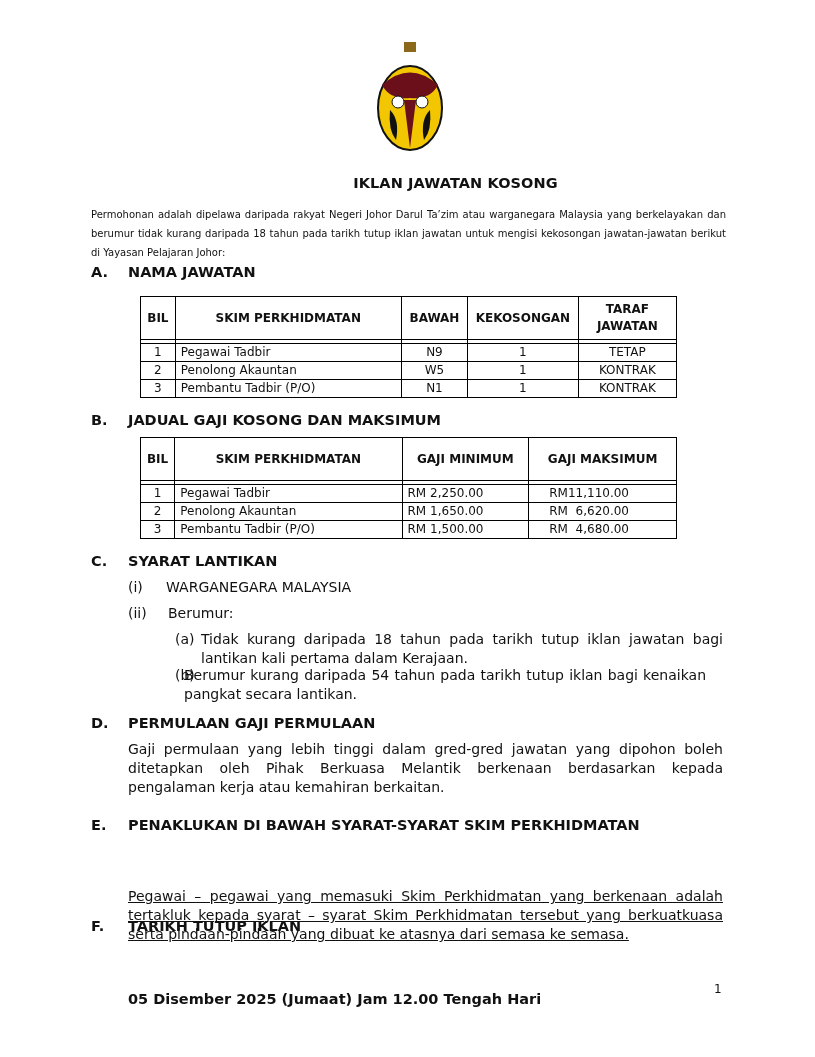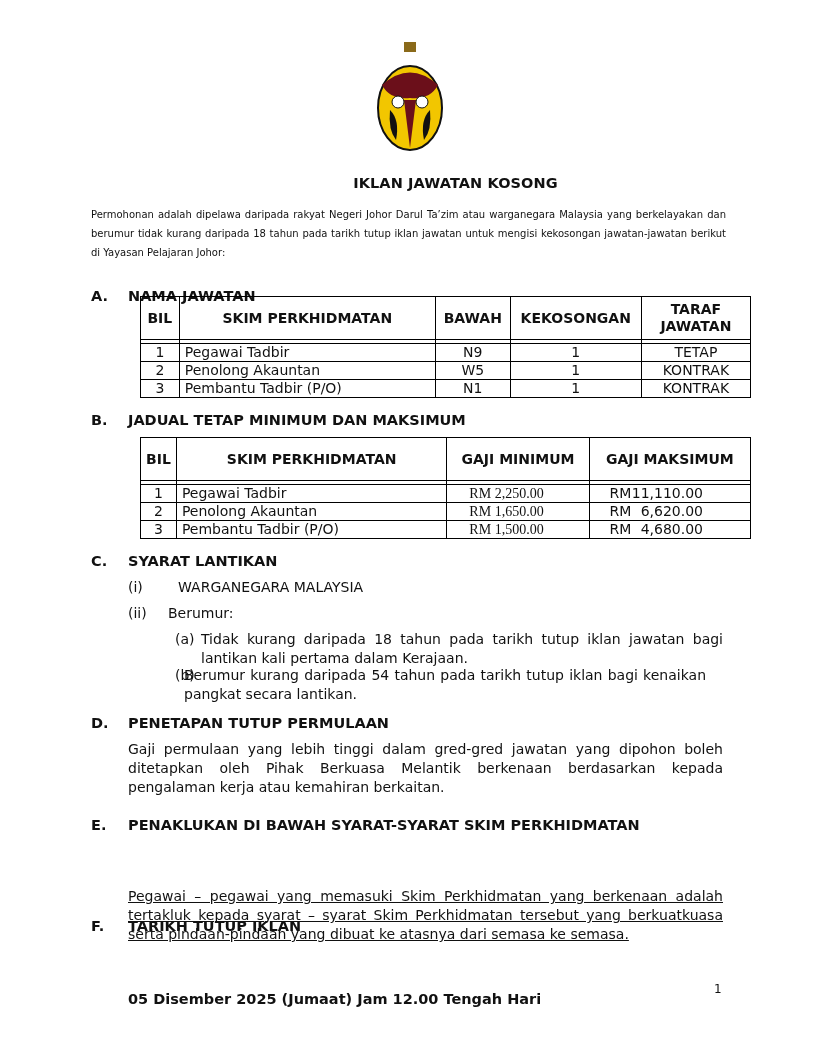--- a/index.html
+++ b/index.html
@@ -5,26 +5,26 @@
   html, body { margin:0; padding:0; background:#fff; }
   body { width:815px; height:1057px; position:relative; overflow:hidden;
          font-family:"DejaVu Sans", sans-serif; color:#111; }
   .logo { position:absolute; left:360px; top:40px; width:100px; height:120px; }
   .title { position:absolute; top:175px; left:0; width:815px; text-align:center;
            font-weight:bold; font-size:14.5px; letter-spacing:0.1px;margin-left:48px; }
   .intro { position:absolute; left:91px; top:205px; width:635px; font-size:10px;
            line-height:19px; text-align:justify; }
   .sec { position:absolute; left:91px; font-weight:bold; font-size:14.5px; }
   .sec .letter { display:inline-block; width:37px; }
-  table { position:absolute; left:140px; width:611px; border-collapse:collapse;
-          font-size:14px; }
+  table { position:absolute; left:140px; width:537px; border-collapse:collapse;
+          font-size:12px; }
   td, th { border:1px solid #000; padding:0 5px; }
   th { font-weight:bold; text-align:center; }
   td.c { text-align:center; }
-  td.r { text-align:center;font-family:Liberation Serif, serif; }
+  td.r { text-align:left; }
   .t1 th { height:42px; line-height:17px; }
   .t1 td { height:17px; line-height:17px; }
   .gap td { border-left:1px solid #000; border-right:1px solid #000; height:3px; padding:0; border-top:none; border-bottom:1px solid #000;}
   .txt { position:absolute; font-size:14px; line-height:19px; }
   .para { position:absolute; left:128px; width:595px; font-size:14px; line-height:19px; text-align:justify; }
   .closing { position:absolute; left:128px; top:943px; font-weight:bold; font-size:14.5px;margin-top:48px; }
   .pageno { position:absolute; left:714px; top:982px; font-size:12px; }
   .money { display:flex; justify-content:space-between; }
 </style>
 </head>
@@ -39,21 +39,21 @@
     <path d="M70 70 Q60 80 64 100 Q72 90 70 70Z" fill="#111"></path>
     <path d="M44 60 L50 108 L56 60 Z" fill="#6b0f1a"></path>
     <circle cx="38" cy="62" r="6" fill="#fff" stroke="#111"></circle>
     <circle cx="62" cy="62" r="6" fill="#fff" stroke="#111"></circle>
   </svg>
 </div>
 
 <div class="title">IKLAN JAWATAN KOSONG</div>
 <div class="intro">Permohonan adalah dipelawa daripada rakyat Negeri Johor Darul Ta’zim atau warganegara Malaysia yang berkelayakan dan berumur tidak kurang daripada 18 tahun pada tarikh tutup iklan jawatan untuk mengisi kekosongan jawatan-jawatan berikut di Yayasan Pelajaran Johor:</div>
 
-<div class="sec" style="top:288px;">
+<div class="sec" style="top:264px;">
   <span class="letter">A.</span><span>NAMA JAWATAN</span>
 </div>
 <table class="t1" style="top:296px;">
   <colgroup>
       <col style="width:35px">
       <col style="width:237px">
       <col style="width:67px">
       <col style="width:111px">
       <col>
     </colgroup>
@@ -90,21 +90,21 @@
     <td class="c">3</td>
     <td>Pembantu Tadbir (P/O)</td>
     <td class="c">N1</td>
     <td class="c">1</td>
     <td class="c">KONTRAK</td>
   </tr>
 </tbody>
   </table>
 
 <div class="sec" style="top:412px;">
-  <span class="letter">B.</span><span>JADUAL TETAP MINIMUM DAN MAKSIMUM</span>
+  <span class="letter">B.</span><span>JADUAL GAJI KOSONG DAN MAKSIMUM</span>
 </div>
 <table class="t1" style="top:437px;">
   <colgroup>
       <col style="width:35px">
       <col style="width:270px">
       <col style="width:142px">
       <col>
     </colgroup>
   <tbody>
       <tr>
@@ -152,30 +152,30 @@
           </div>
         </td>
   </tr>
 </tbody>
   </table>
 
 <div class="sec" style="top:553px;">
   <span class="letter">C.</span><span>SYARAT LANTIKAN</span>
 </div>
 <div class="txt" style="left:128px; top:578px;">(i)</div>
-<div class="txt" style="left:178px; top:578px;">WARGANEGARA MALAYSIA</div>
+<div class="txt" style="left:166px; top:578px;">WARGANEGARA MALAYSIA</div>
 <div class="txt" style="left:128px; top:604px;">(ii)</div>
 <div class="txt" style="left:168px; top:604px;text-align:center;">Berumur:</div>
 <div class="txt" style="left:175px; top:630px;">(a)</div>
 <div class="txt" style="left:201px; top:630px; width:522px; text-align:justify;">Tidak kurang daripada 18 tahun pada tarikh tutup iklan jawatan bagi lantikan kali pertama dalam Kerajaan.</div>
 <div class="txt" style="left:175px; top:666px;">(b)</div>
 <div class="txt" style="left:184px; top:666px; width:522px; text-align:justify;">Berumur kurang daripada 54 tahun pada tarikh tutup iklan bagi kenaikan pangkat secara lantikan.</div>
 
 <div class="sec" style="top:715px;">
-  <span class="letter">D.</span><span>PENETAPAN TUTUP PERMULAAN</span>
+  <span class="letter">D.</span><span>PERMULAAN GAJI PERMULAAN</span>
 </div>
 <div class="para" style="top:740px;">Gaji permulaan yang lebih tinggi dalam gred-gred jawatan yang dipohon boleh ditetapkan oleh Pihak Berkuasa Melantik berkenaan berdasarkan kepada pengalaman kerja atau kemahiran berkaitan.</div>
 
 <div class="sec" style="top:817px;">
   <span class="letter">E.</span><span>PENAKLUKAN DI BAWAH SYARAT-SYARAT SKIM PERKHIDMATAN</span>
 </div>
 <div class="para" style="top:887px;text-decoration:underline;">Pegawai – pegawai yang memasuki Skim Perkhidmatan yang berkenaan adalah tertakluk kepada syarat – syarat Skim Perkhidmatan tersebut yang berkuatkuasa serta pindaan-pindaan yang dibuat ke atasnya dari semasa ke semasa.</div>
 
 <div class="sec" style="top:918px;">
   <span class="letter">F.</span><span>TARIKH TUTUP IKLAN</span>

